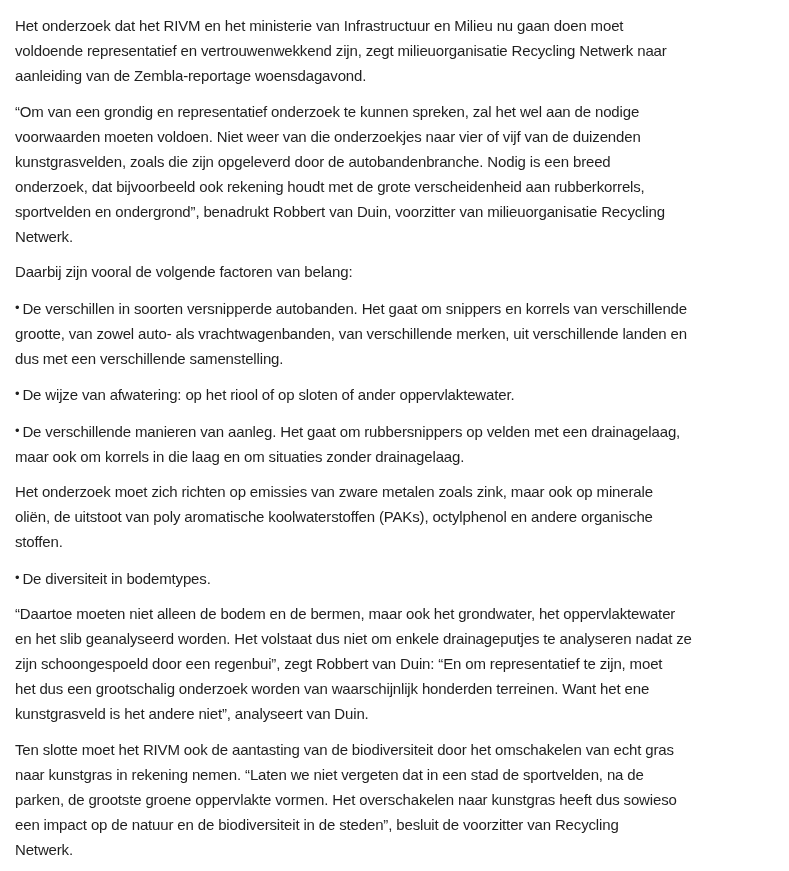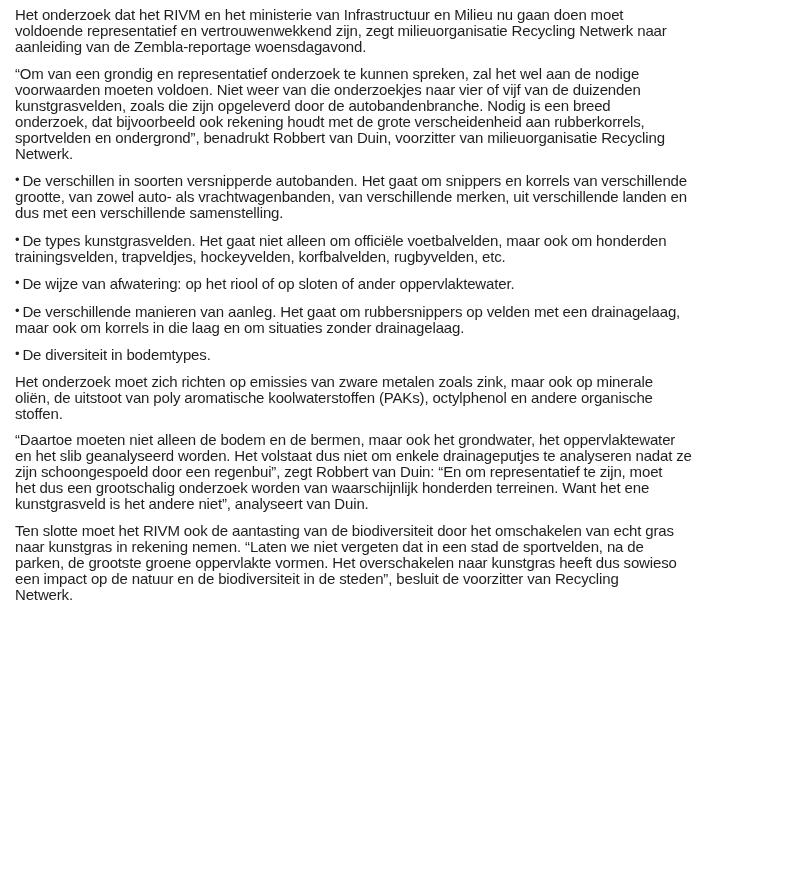--- a/index.html
+++ b/index.html
@@ -6,24 +6,24 @@
       margin: 0;
       padding: 0;
       background: #ffffff;
     }
     body {
       width: 789px;
       height: 871px;
       overflow: hidden;
     }
     .article {
-      padding: 7px 14px 0 15px;
+      padding: 13px 14px 0 15px;
       font-family: "Liberation Sans", sans-serif;
       font-size: 15px;
-      line-height: 16px;
+      line-height: 25px;
       color: #1f1f1f;
       letter-spacing: -0.15px;
       word-spacing: 0px;
     }
     .article p {
       margin: 0 0 10.5px 0;
       white-space: pre-line;
     }
     .bullet-glyph {
       display: inline-block;
@@ -38,32 +38,31 @@
 <div class="article">
   <p>Het onderzoek dat het RIVM en het ministerie van Infrastructuur en Milieu nu gaan doen moet
 voldoende representatief en vertrouwenwekkend zijn, zegt milieuorganisatie Recycling Netwerk naar
 aanleiding van de Zembla-reportage woensdagavond.</p>
   <p>“Om van een grondig en representatief onderzoek te kunnen spreken, zal het wel aan de nodige
 voorwaarden moeten voldoen. Niet weer van die onderzoekjes naar vier of vijf van de duizenden
 kunstgrasvelden, zoals die zijn opgeleverd door de autobandenbranche. Nodig is  een breed
 onderzoek, dat bijvoorbeeld ook rekening houdt met de grote verscheidenheid aan rubberkorrels,
 sportvelden en ondergrond”, benadrukt Robbert van Duin, voorzitter van milieuorganisatie Recycling
 Netwerk.</p>
+  <p>Daarbij zijn vooral de volgende factoren van belang:</p>
   <p><span class="bullet-glyph">•</span><span>De verschillen in soorten versnipperde autobanden. Het gaat om snippers en korrels van verschillende
 grootte, van zowel auto- als vrachtwagenbanden, van verschillende merken, uit verschillende landen en
 dus met een verschillende samenstelling.</span></p>
-  <p><span class="bullet-glyph">•</span><span>De types kunstgrasvelden. Het gaat niet alleen om officiële voetbalvelden, maar ook om honderden
-trainingsvelden, trapveldjes, hockeyvelden, korfbalvelden, rugbyvelden, etc.</span></p>
   <p><span class="bullet-glyph">•</span><span>De wijze van afwatering: op het riool of op sloten of ander oppervlaktewater.</span></p>
   <p><span class="bullet-glyph">•</span><span>De verschillende manieren van aanleg. Het gaat om rubbersnippers op velden met een drainagelaag,
 maar ook om korrels in die laag en om situaties zonder drainagelaag.</span></p>
-  <p><span class="bullet-glyph">•</span><span>De diversiteit in bodemtypes.</span></p>
   <p>Het onderzoek moet zich richten op emissies van zware metalen zoals zink, maar ook op minerale
 oliën, de uitstoot van poly aromatische koolwaterstoffen (PAKs), octylphenol en andere organische
 stoffen.</p>
+  <p><span class="bullet-glyph">•</span><span>De diversiteit in bodemtypes.</span></p>
   <p>“Daartoe moeten niet alleen de bodem en de bermen, maar ook het grondwater, het oppervlaktewater
 en het slib geanalyseerd worden. Het volstaat dus niet om enkele drainageputjes te analyseren nadat ze
 zijn schoongespoeld door een regenbui”, zegt Robbert van Duin: “En om representatief te zijn, moet
 het dus een grootschalig onderzoek worden van waarschijnlijk honderden terreinen. Want het ene
 kunstgrasveld is het andere niet”, analyseert van Duin.</p>
   <p>Ten slotte moet het RIVM ook de aantasting van de biodiversiteit door het omschakelen van echt gras
 naar kunstgras in rekening nemen. “Laten we niet vergeten dat in een stad de sportvelden, na de
 parken, de grootste groene oppervlakte vormen. Het overschakelen naar kunstgras heeft dus sowieso
 een impact op de natuur en de biodiversiteit in de steden”, besluit de voorzitter van Recycling
 Netwerk.</p>

